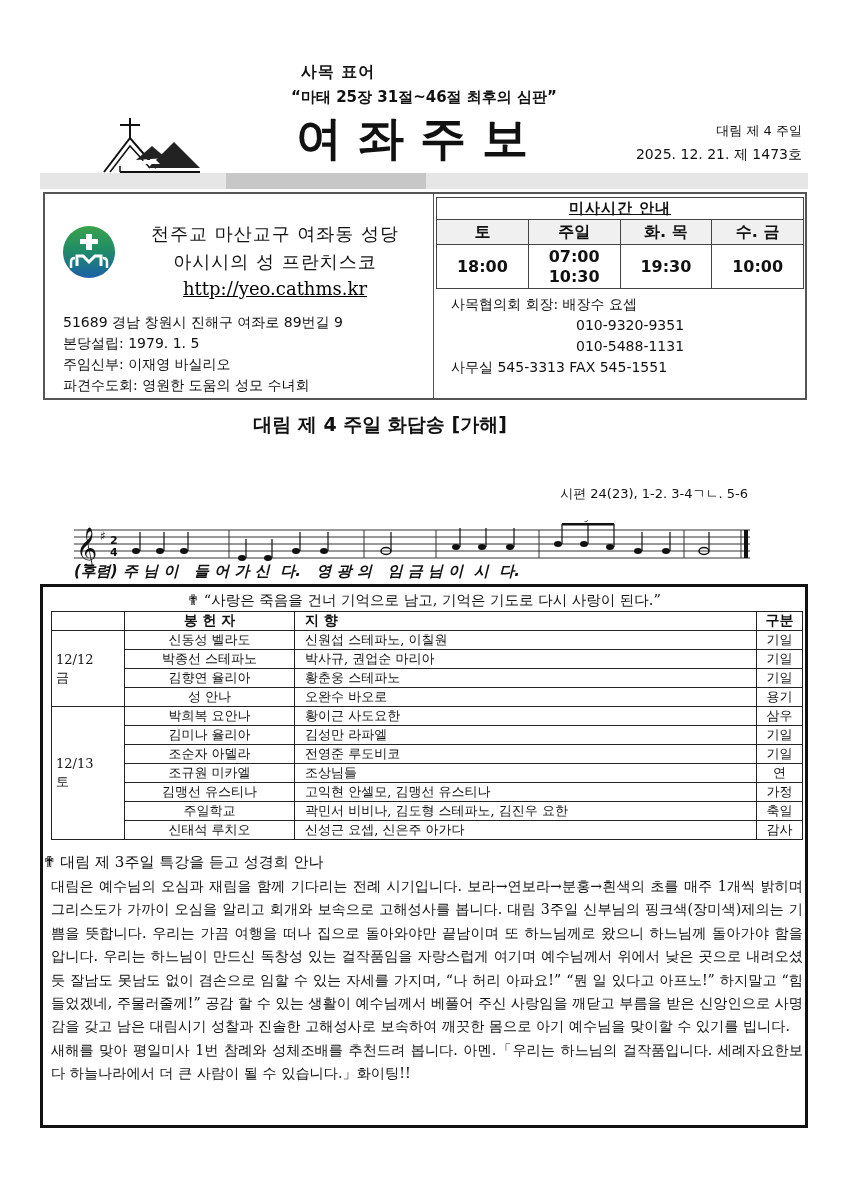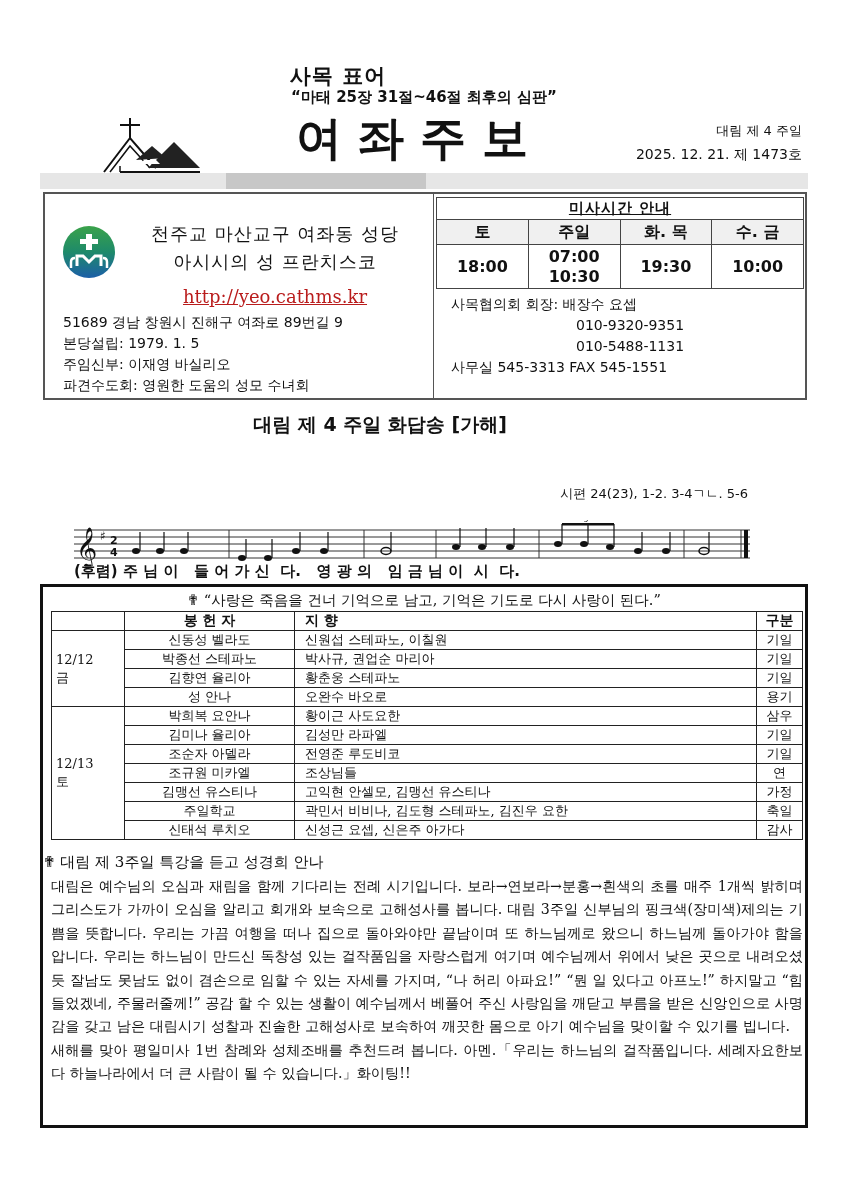--- a/index.html
+++ b/index.html
@@ -1,43 +1,43 @@
 <!DOCTYPE html>
 <html><head>
   <meta charset="utf-8">
   <style>
     * { box-sizing: border-box; margin: 0; padding: 0; }
     body { width: 848px; height: 1200px; background: #ffffff; font-family: "DejaVu Sans", sans-serif; color: #111; position: relative; overflow: hidden; }
     .abs { position: absolute; }
-    .motto-title { left: 0; width: 676px; top: 62px; text-align: center; font-weight: bold; font-size: 21px; letter-spacing: 1px; }
+    .motto-title { left: 0; width: 676px; top: 62px; text-align: center; font-weight: bold; font-size: 16px; letter-spacing: 1px; }
     .motto-verse { left: 0; width: 848px; top: 88px; text-align: center; font-weight: bold; font-size: 15px; }
     .masthead { left: 260px; top: 110px; width: 320px; text-align: center; font-family: "DejaVu Serif", serif; font-weight: bold; font-size: 46px; letter-spacing: 16px; line-height: 56px; }
     .logo-church { left: 100px; top: 116px; width: 110px; height: 60px; }
     .issue-week { right: 46px; top: 122px; font-size: 13px; text-align: right; }
     .issue-date { right: 46px; top: 146px; font-size: 14px; text-align: right; }
     .band { left: 40px; top: 173px; width: 768px; height: 16px; background: #e6e6e6; }
     .band-mid { left: 186px; top: 0; width: 200px; height: 16px; background: #c7c7c7; position: absolute; }
     .info-box { left: 43px; top: 192px; width: 764px; height: 208px; border: 2px solid #555; }
     .info-divider { left: 388px; top: 0; width: 1px; height: 204px; background: #555; position: absolute; }
     .parish-logo { left: 18px; top: 32px; width: 52px; height: 52px; border-radius: 50%; background: linear-gradient(180deg, #3aa24a 0%, #1e8a6a 50%, #1c5fa8 100%); position: absolute; }
     .parish-name { position: absolute; left: 80px; top: 28px; width: 300px; text-align: center; font-family: "DejaVu Serif", serif; font-size: 18px; letter-spacing: 1px; }
     .parish-patron { position: absolute; left: 80px; top: 56px; width: 300px; text-align: center; font-family: "DejaVu Serif", serif; font-size: 18px; letter-spacing: 1px; }
-    .parish-url { position: absolute; left: 80px; top: 84px; width: 300px; text-align: center; font-family: "DejaVu Serif", serif; font-size: 18px; color: #b91c1c; text-decoration: underline; margin-top: 8px; }
+    .parish-url { position: absolute; left: 80px; top: 84px; width: 300px; text-align: center; font-family: "DejaVu Serif", serif; font-size: 18px; color: #000000; text-decoration: underline; }
     .info-lines { position: absolute; left: 18px; top: 118px; font-size: 14px; line-height: 21px; }
     .mass-table { position: absolute; left: 391px; top: 3px; width: 368px; border-collapse: collapse; }
     .mass-table td { border: 1px solid #444; text-align: center; font-weight: bold; }
     .mass-title { font-size: 15px; height: 22px; letter-spacing: 1px; text-decoration: underline; }
     .mass-head td { font-size: 16px; height: 25px; background: #f0f0f0; }
     .mass-times td { font-size: 16px; height: 44px; line-height: 20px; }
     .contacts { position: absolute; left: 406px; top: 100px; font-size: 14px; line-height: 21px; }
     .contacts .indent { padding-left: 125px; }
     .psalm-title { left: 0; width: 760px; top: 412px; text-align: center; font-weight: bold; font-size: 19px; }
     .psalm-ref { right: 100px; top: 485px; font-size: 13px; }
     .staff { left: 74px; top: 520px; width: 676px; height: 46px; }
-    .refrain { left: 74px; top: 562px; width: 700px; font-weight: bold; font-size: 15px; white-space: pre; }
+    .refrain { left: 74px; top: 562px; width: 700px; font-weight: bold; font-size: 15px; white-space: pre; font-style: italic; }
     .main-box { left: 40px; top: 584px; width: 768px; height: 544px; border: 3px solid #111; }
     .quote { position: absolute; left: 0; top: 4px; width: 100%; text-align: center; font-family: "DejaVu Serif", serif; font-size: 14.5px; }
     .offer-table { position: absolute; left: 8px; top: 24px; width: 752px; border-collapse: collapse; font-family: "DejaVu Serif", serif; font-size: 13px; }
     .offer-table td, .offer-table th { border: 1px solid #222; height: 18.5px; padding: 0 4px; }
     .offer-table th { font-weight: bold; font-size: 14px; }
     .col-date { width: 73px; line-height: 18px; }
     .col-donor { width: 170px; text-align: center; }
     .col-intent { text-align: left; padding-left: 10px !important; }
     .col-type { width: 46px; text-align: center; }
     .lecture-title { position: absolute; left: 0; top: 266px; width: 100%; text-align: left; font-family: "DejaVu Serif", serif; font-size: 15px; }

